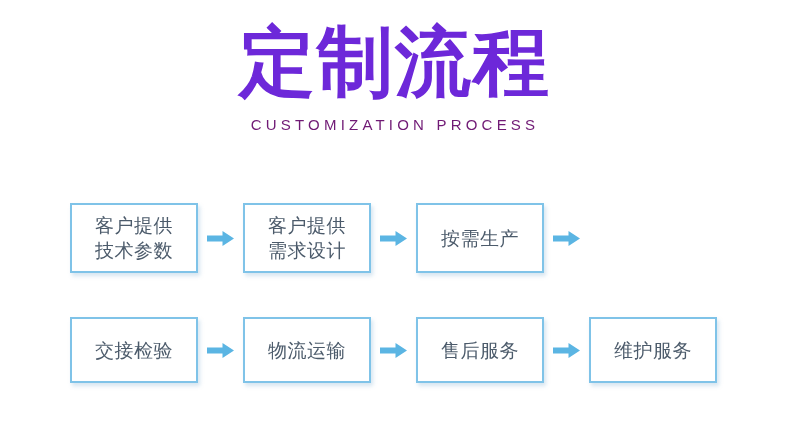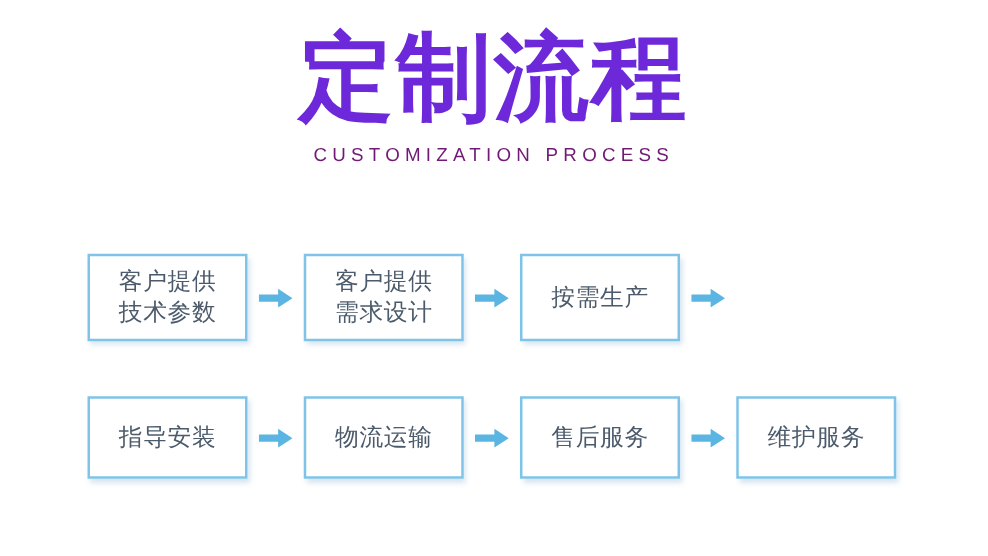--- a/index.html
+++ b/index.html
@@ -131,21 +131,21 @@
     </div>
     <div class="arrow">
       <svg width="27" height="15" viewBox="0 0 27 15" xmlns="http://www.w3.org/2000/svg">
         <path d="M0 4.6 H15.5 V0 L27 7.5 L15.5 15 V10.4 H0 Z" fill="#5BB5E3"></path>
       </svg>
     </div>
   </div>
 
   <div class="flow-row" id="flow-row-2">
     <div class="step-box">
-      <span class="step-label">指导安装</span>
+      <span class="step-label">交接检验</span>
     </div>
     <div class="arrow">
       <svg width="27" height="15" viewBox="0 0 27 15" xmlns="http://www.w3.org/2000/svg">
         <path d="M0 4.6 H15.5 V0 L27 7.5 L15.5 15 V10.4 H0 Z" fill="#5BB5E3"></path>
       </svg>
     </div>
     <div class="step-box">
       <span class="step-label">物流运输</span>
     </div>
     <div class="arrow">

